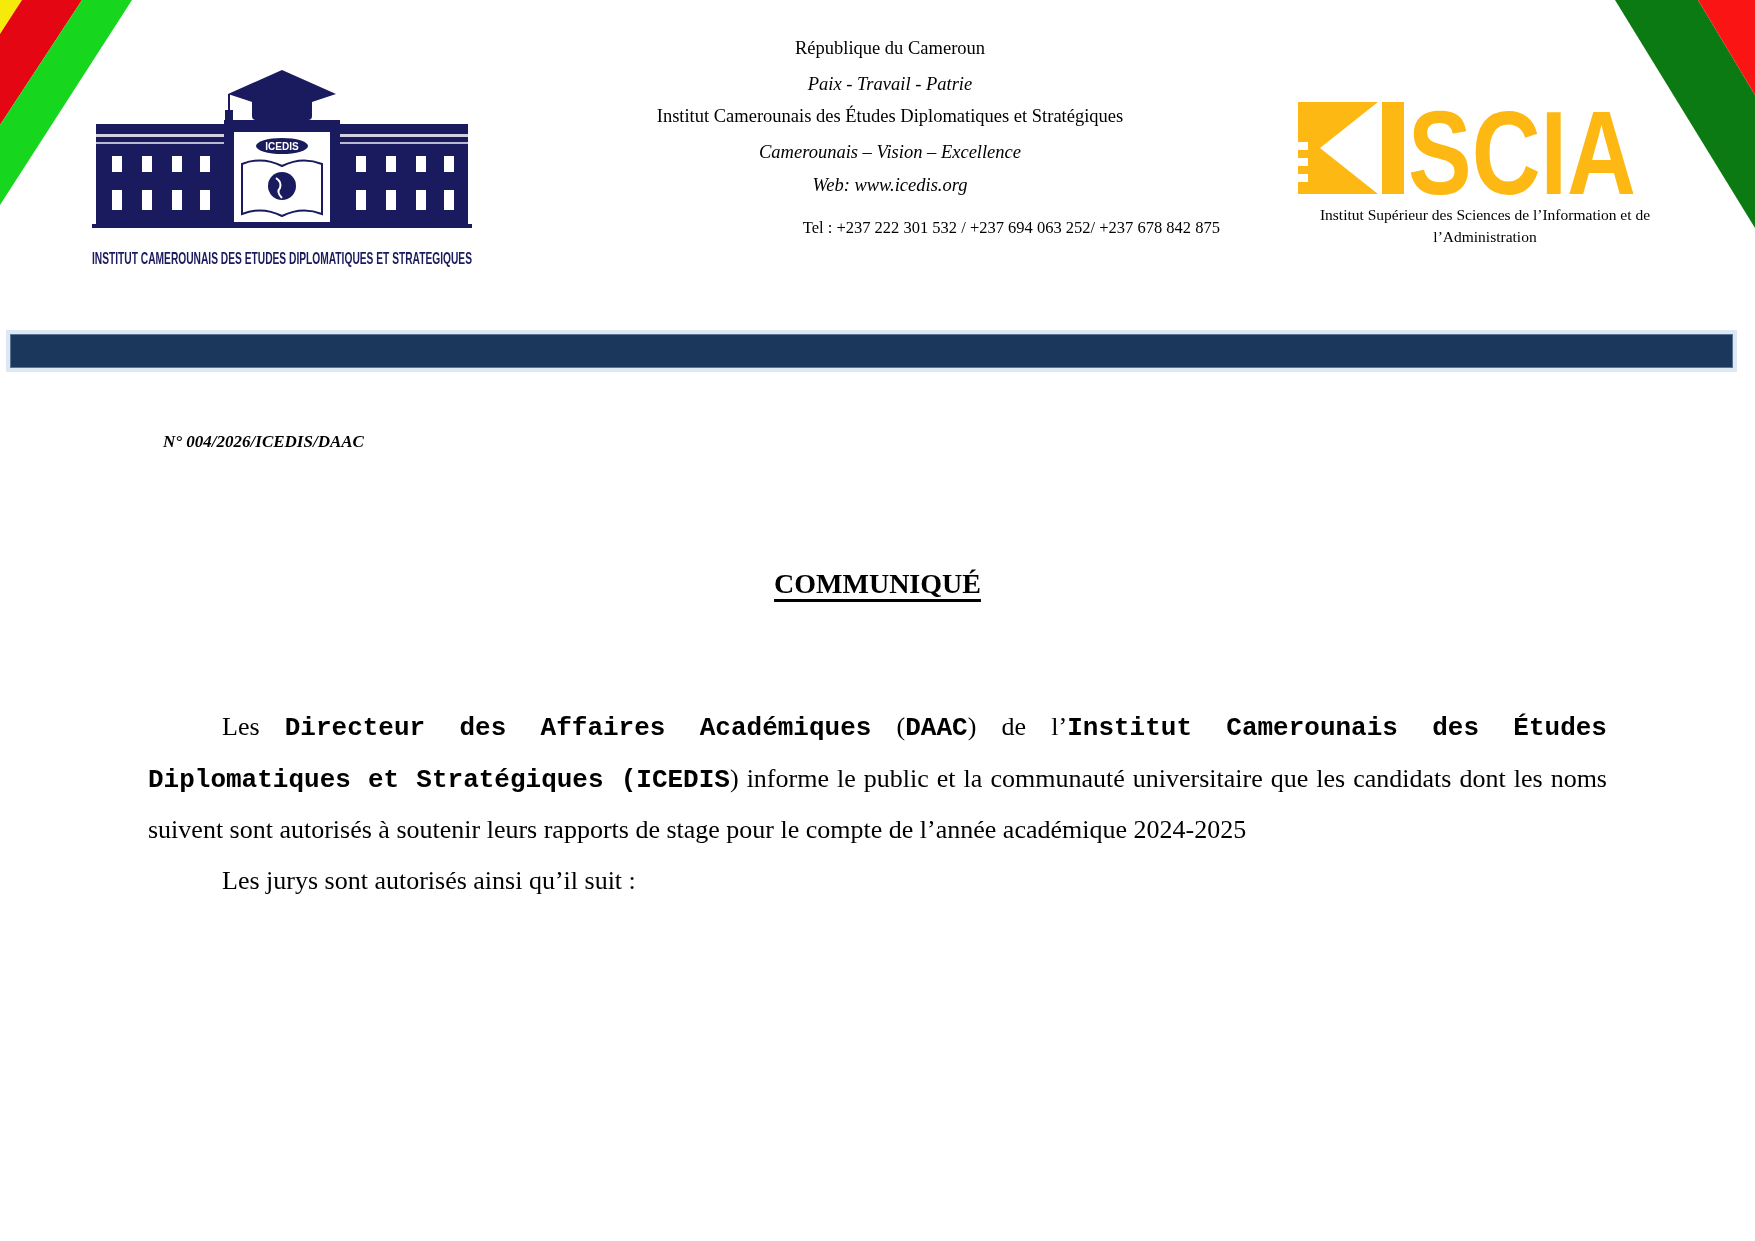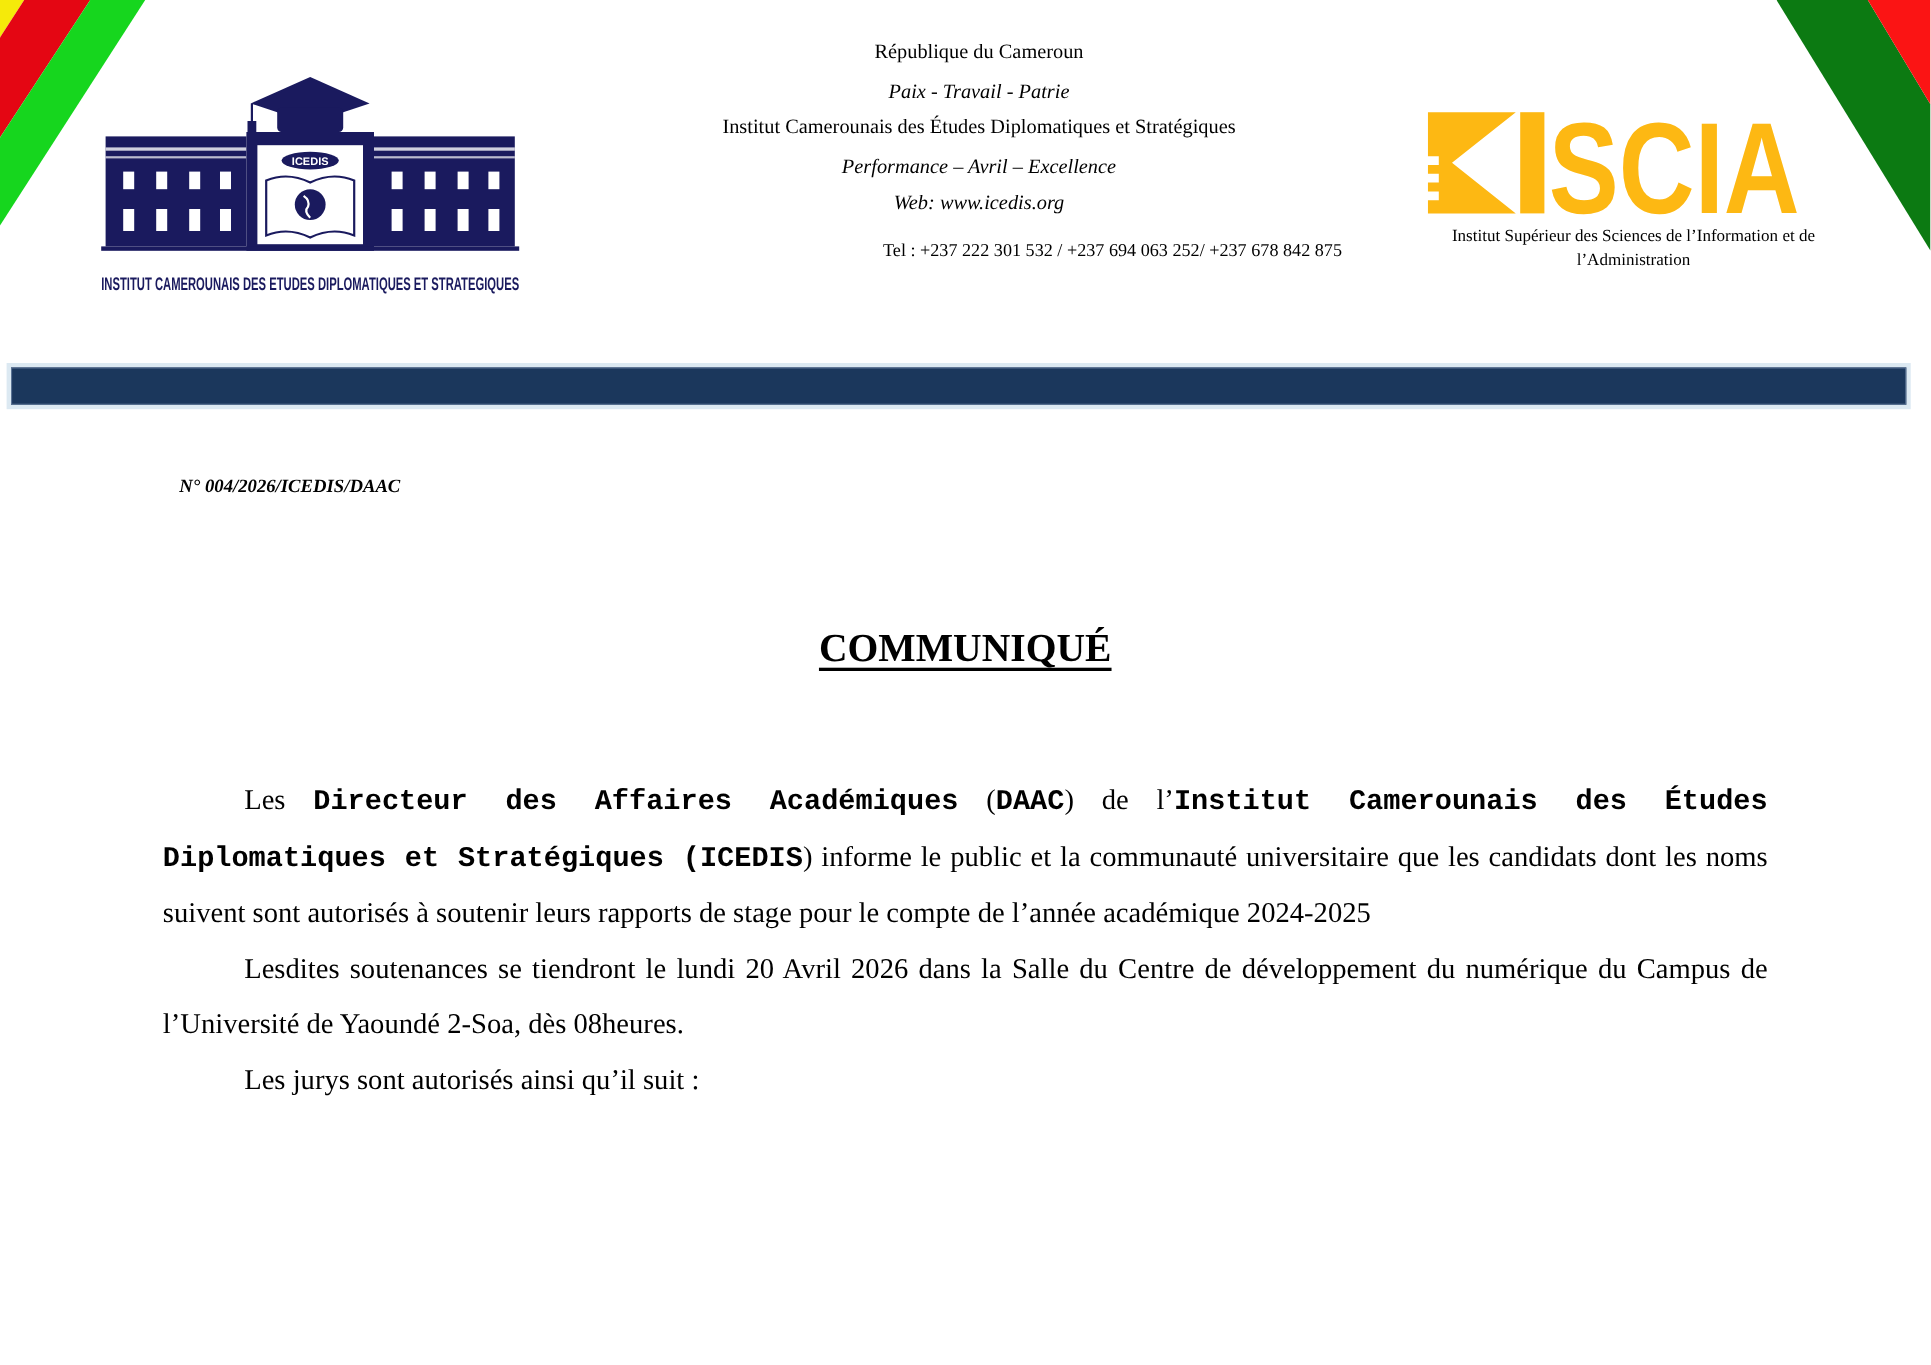--- a/index.html
+++ b/index.html
@@ -18,21 +18,21 @@
     .hdr.tel { font-size:16.5px; }
     
     .logo-iscia { left:1298px; top:100px; width:340px; height:98px; }
     .iscia-cap { left:1290px; width:390px; text-align:center; font-size:15.5px; line-height:22px; top:204px; }
     
     .banner-outer { left:6px; top:330px; width:1731px; height:42px; background:#dce9f2; }
     .banner-inner { left:10px; top:334px; width:1723px; height:34px; background:#1b375c; border:1px solid #5b7394; box-sizing:border-box; }
     
     .ref { left:163px; top:432px; font-size:17px; font-weight:bold; font-style:italic; }
     
-    .title { left:0; width:1755px; text-align:center; top:568px; font-size:36px; font-weight:bold; }
+    .title { left:0; width:1755px; text-align:center; top:568px; font-size:28px; font-weight:bold; }
     .title span { text-decoration:underline; text-decoration-thickness:3px; text-underline-offset:6px; }
     
     .body { left:148px; width:1459px; top:702px; font-size:26px; line-height:50.5px; text-align:justify; }
     .body p { margin:0; text-indent:74px; }
     .body b { font-weight:bold;font-family:Liberation Mono, monospace; }
   </style>
 </head>
 <body>
 
 <svg class="abs flag-left" viewBox="0 0 140 210">
@@ -86,21 +86,21 @@
   <path d="M158,96 Q178,88 198,98 Q218,88 238,96 L238,146 Q218,138 198,148 Q178,138 158,146 Z" fill="none" stroke="#1a1a5e" stroke-width="2"></path>
   <circle cx="198" cy="118" r="14" fill="#1a1a5e"></circle>
   <path d="M192,110 q6,4 4,10 q-4,4 2,10" stroke="#ffffff" stroke-width="2" fill="none"></path>
   <rect x="8" y="156" width="380" height="4" fill="#1a1a5e"></rect>
   <text x="198" y="196" text-anchor="middle" font-size="16.5" font-weight="bold" fill="#1a1a5e" font-family="Liberation Sans Narrow, Liberation Sans, sans-serif" textLength="380" lengthAdjust="spacingAndGlyphs">INSTITUT CAMEROUNAIS DES ETUDES DIPLOMATIQUES ET STRATEGIQUES</text>
 </svg>
 
 <div class="abs hdr bold" style="top:39px;">République du Cameroun</div>
 <div class="abs hdr ital" style="top:75px;">Paix - Travail - Patrie</div>
 <div class="abs hdr bold" style="top:107px;">Institut Camerounais des Études Diplomatiques et Stratégiques</div>
-<div class="abs hdr ital" style="top:143px;">Performance – Avril – Excellence</div>
+<div class="abs hdr ital" style="top:143px;">Camerounais – Vision – Excellence</div>
 <div class="abs hdr" style="top:176px;font-style:italic;">Web: www.icedis.org</div>
 <div class="abs hdr tel" style="top:220px;text-align:right;">Tel : +237 222 301 532 / +237 694 063 252/ +237 678 842 875</div>
 
 <svg class="abs logo-iscia" viewBox="0 0 340 98">
   <g fill="#fdb813">
 
     <polygon points="0,2 80,2 22,48 80,94 0,94 0,82 10,82 10,74 0,74 0,66 10,66 10,58 0,58 0,50 10,50 10,42 0,42"></polygon>
     <rect x="84" y="2" width="22" height="92"></rect>
     <text x="110" y="94" font-size="118" font-weight="bold" font-family="Liberation Sans, sans-serif" textLength="228" lengthAdjust="spacingAndGlyphs">SCIA</text>
   </g>
@@ -114,15 +114,14 @@
 <div class="abs banner-inner"></div>
 
 <div class="abs ref">N° 004/2026/ICEDIS/DAAC</div>
 
 <div class="abs title">
   <span>COMMUNIQUÉ</span>
 </div>
 
 <div class="abs body">
   <p><span>Les </span><b>Directeur des Affaires Académiques</b><span> (</span><b>DAAC</b><span>) de l’</span><b>Institut Camerounais des Études Diplomatiques et Stratégiques</b><b> (</b><b>ICEDIS</b><span>) informe le public et la communauté universitaire que les candidats dont les noms suivent sont autorisés à soutenir leurs rapports de stage pour le compte de l’année académique 2024-2025</span></p>
-  <p><span>Lesdites soutenances se tiendront le lundi 20 Avril 2026 dans la Salle du Centre de développement du numérique du Campus de l’Université de Yaoundé 2-Soa, dès 08heures.</span></p>
   <p><span>Les jurys sont autorisés ainsi qu’il suit :</span></p>
 </div>
 
 </body></html>

